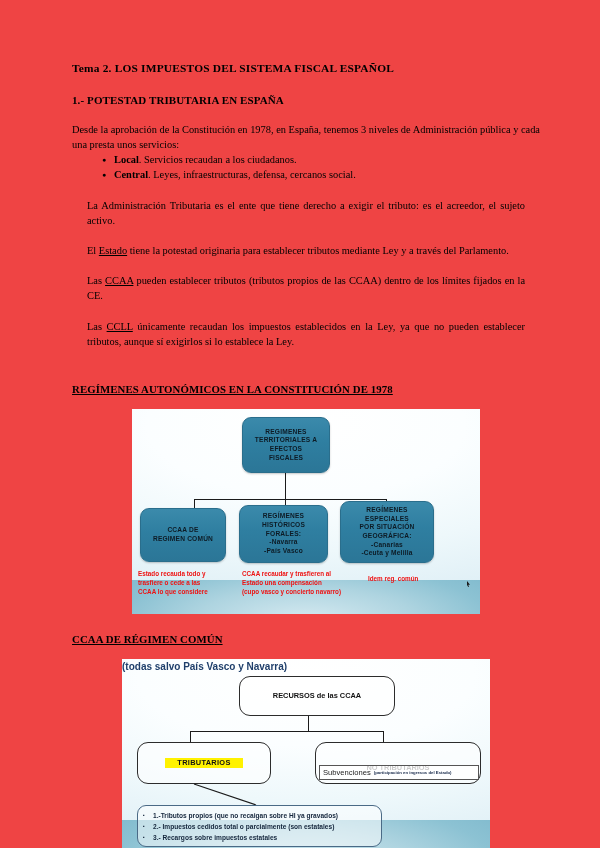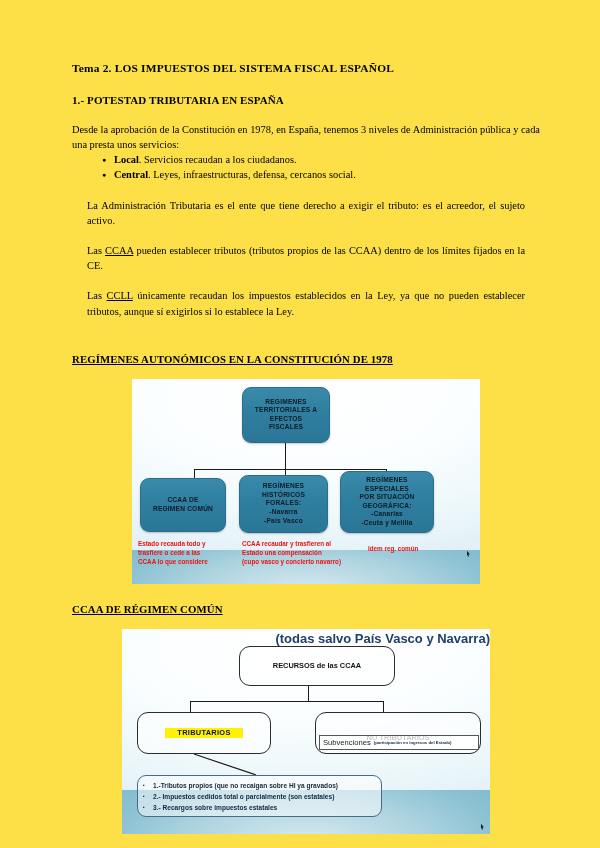--- a/index.html
+++ b/index.html
@@ -13,21 +13,21 @@
     position: relative;
     font-family: "Liberation Serif", "DejaVu Serif", serif;
     color: #000000;
     overflow: hidden;
   }
   .page {
     position: absolute;
     left: 0; top: 0;
     width: 600px;
     height: 848px;
-    background: #fde047;
+    background: #ef4444;
     box-sizing: border-box;
     padding: 62px 60px 0 72px;
   }
 
   
   h1.doc-title {
     font-size: 11.4px;
     font-weight: bold;
     margin: 0 0 18px 0;
     letter-spacing: 0.2px;
@@ -173,23 +173,23 @@
     font-weight: bold;
     color: #111;
     display: flex;
     align-items: center;
     justify-content: center;
     text-align: center;
   }
   #s2-sub {
     position: absolute;
     left: 0; right: 0; top: 2px;
-    text-align: right;
-    font-family: "Liberation Sans", sans-serif;
-    font-size: 13px;
+    text-align: left;
+    font-family: "Liberation Sans", sans-serif;
+    font-size: 10px;
     color: #1f3f6b;
     font-weight: bold;
   }
   #s2-rec { left: 117px; top: 17px;  width: 156px; height: 40px; }
   #s2-trib{ left: 15px;  top: 83px;  width: 134px; height: 42px; }
   #s2-notr{ left: 193px; top: 83px;  width: 166px; height: 42px;
             align-items: center; padding-top: 10px; }
   .hl-yellow {
     background: #fff200;
     padding: 0 12px;
@@ -266,20 +266,21 @@
 
   <p class="body intro">Desde la aprobación de la Constitución en 1978, en España, tenemos 3 niveles de Administración pública y cada una presta unos servicios:</p>
 
   <ul class="levels">
     <li><span class="b">Local</span><span>. Servicios recaudan a los ciudadanos.</span></li>
     <li><span class="b">Central</span><span>. Leyes, infraestructuras, defensa, cercanos social.</span></li>
   </ul>
 
   <div class="para-block">
     <p class="body">La Administración Tributaria es el ente que tiene derecho a exigir el tributo: es el acreedor, el sujeto activo.</p>
+    <p class="body"><span>El </span><span class="u">Estado</span><span> tiene la potestad originaria para establecer tributos mediante Ley y a través del Parlamento.</span></p>
     <p class="body"><span>Las </span><span class="u">CCAA</span><span> pueden establecer tributos (tributos propios de las CCAA) dentro de los límites fijados en la CE.</span></p>
     <p class="body"><span>Las </span><span class="u">CCLL</span><span> únicamente recaudan los impuestos establecidos en la Ley, ya que no pueden establecer tributos, aunque sí exigirlos si lo establece la Ley.</span></p>
   </div>
 
   <div class="gap-md"></div>
 
   <h3 class="under-title">REGÍMENES AUTONÓMICOS EN LA CONSTITUCIÓN DE 1978</h3>
 
   <div class="slide" id="slide1">
     <div class="band"></div>

